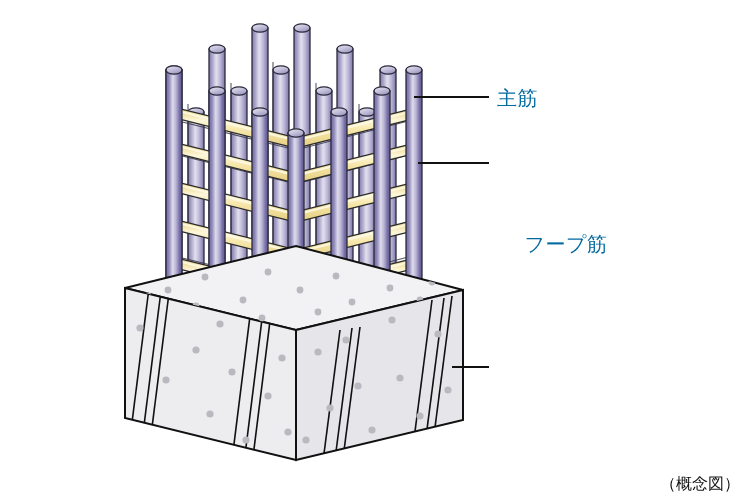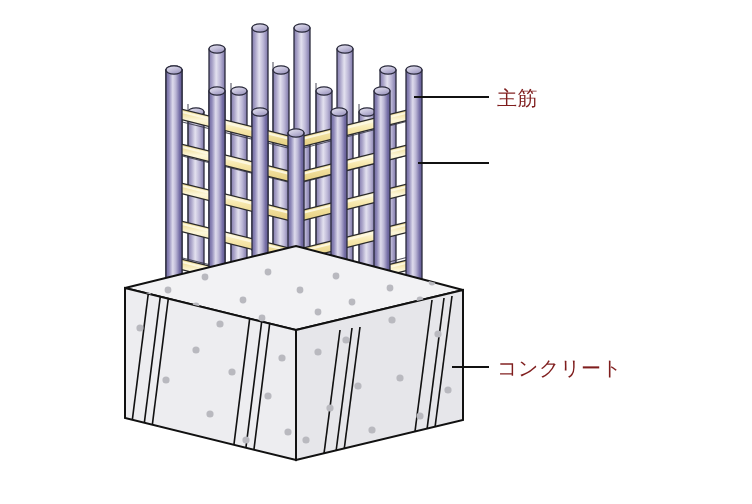--- a/index.html
+++ b/index.html
@@ -6,21 +6,21 @@
   body{
     width:752px;height:504px;background:#ffffff;
     font-family:"Liberation Sans","DejaVu Sans",sans-serif;
     overflow:hidden;position:relative;
   }
   #stage{position:absolute;left:0;top:0;width:752px;height:504px;}
   svg#diagram{position:absolute;left:0;top:0;width:752px;height:504px;display:block;}
 
   .label{
     position:absolute;
-    color:#7f1d1d;
+    color:#0369a1;
     font-size:20px;
     line-height:27px;
     white-space:pre;
     letter-spacing:0.5px;
     font-family:"DejaVu Sans","Liberation Sans",sans-serif;
   }
   #lbl-main{left:497px;top:85px;}
   #lbl-hoop{left:497px;top:150px;}
   #lbl-concrete{left:497px;top:355px;}
   #caption{
@@ -280,17 +280,18 @@
       <line x1="414" y1="97" x2="489" y2="97"></line>
       <line x1="418" y1="163" x2="489" y2="163"></line>
       <line x1="452" y1="367" x2="489" y2="367"></line>
     </g>
   </svg>
 
   <div class="label" id="lbl-main">主筋</div>
 
   <div class="label" id="lbl-hoop">
     <br>
+    <span>フープ筋</span>
   </div>
 
-  <div class="label" id="lbl-concrete">コンクリート</div>
-
+
+  <div id="caption">（概念図）</div>
 </div>
 
 </body></html>

